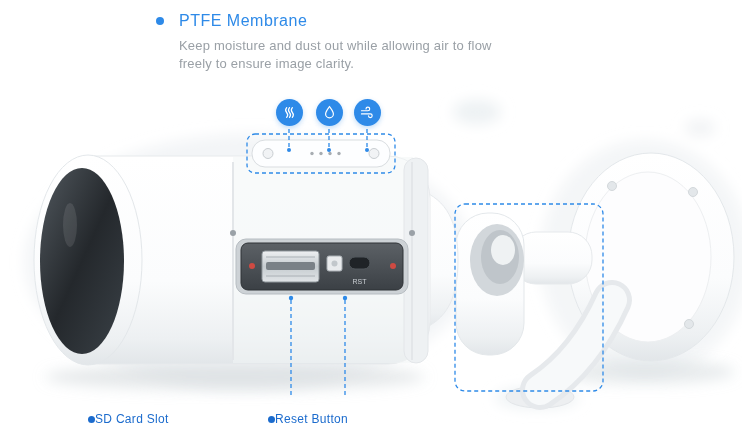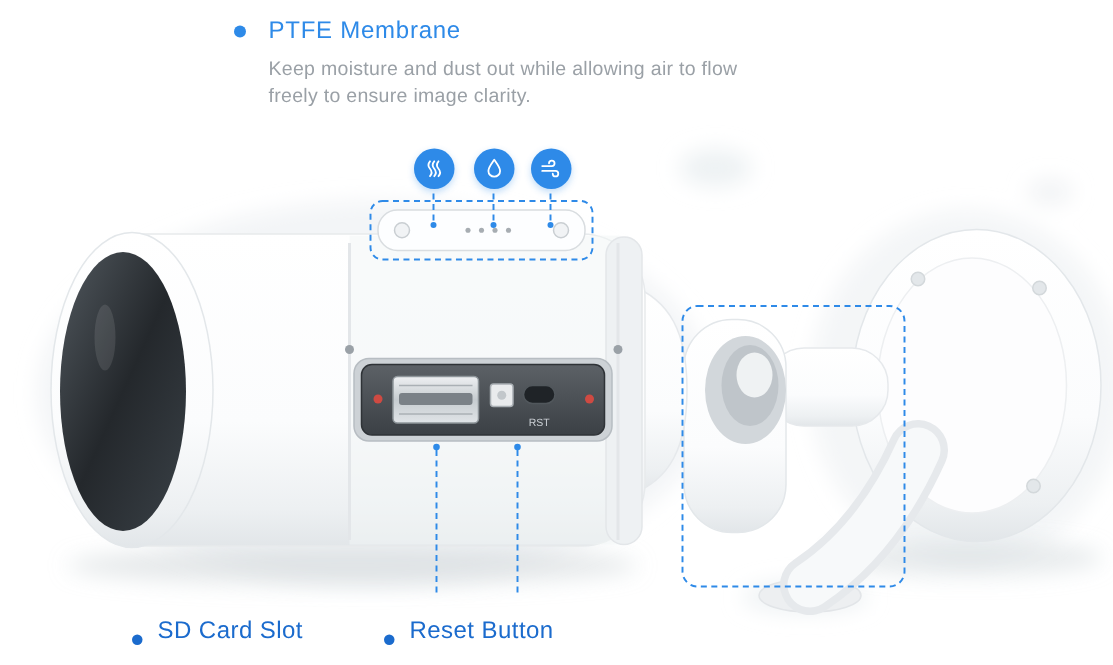--- a/index.html
+++ b/index.html
@@ -26,26 +26,26 @@
   .feature-icon{position:absolute;width:27px;height:27px;border-radius:50%;z-index:5;
                 background:var(--accent);display:flex;align-items:center;justify-content:center;
                 box-shadow:0 2px 5px rgba(46,138,232,.30)}
   .feature-icon svg{width:17px;height:17px;stroke:#fff;fill:none;stroke-width:1.7;
                     stroke-linecap:round;stroke-linejoin:round}
   #icon-steam{left:276px;top:99px}
   #icon-drop{left:316px;top:99px}
   #icon-air{left:354px;top:99px}
 
   
-  .bottom-label{position:absolute;display:flex;align-items:flex-end;gap:10px;
-                font-size:16px;letter-spacing:.3px;color:var(--label);z-index:5}
+  .bottom-label{position:absolute;display:flex;align-items:center;
+                font-size:12px;letter-spacing:.3px;color:var(--label);z-index:5}
   .bottom-label .bullet{width:7px;height:7px;background:currentColor}
   .bottom-label.dark{color:var(--label_dark)}
   #label-sd{left:88px;top:412px}
-  #label-reset{left:256px;top:412px}
+  #label-reset{left:268px;top:412px}
   #label-axis{left:420px;top:412px}
 
   
   .callout-svg .dash{fill:none;stroke:var(--accent);stroke-width:1.3;stroke-dasharray:4 3}
   .callout-svg .dot{fill:var(--accent)}
 </style>
 </head>
 <body>
 
 <div class="stage">

